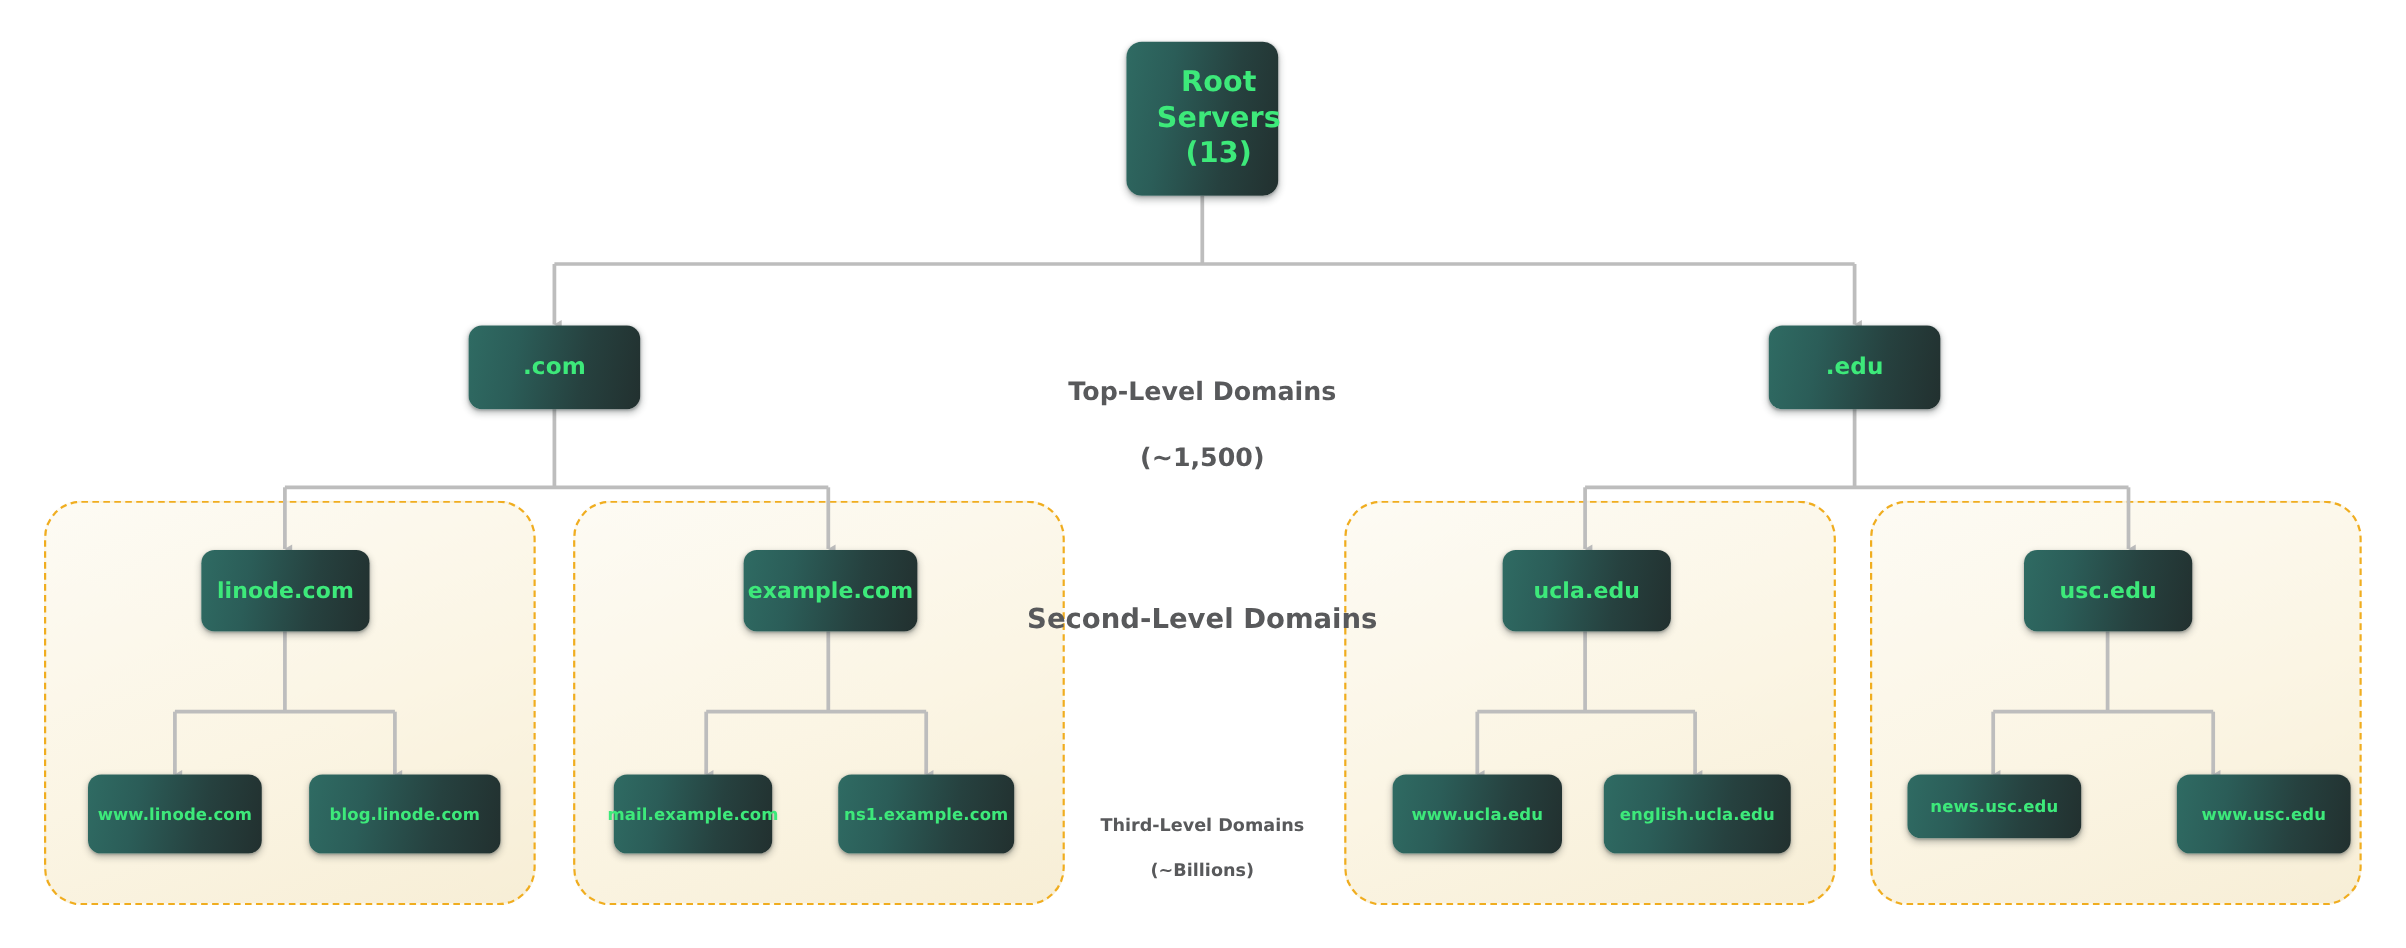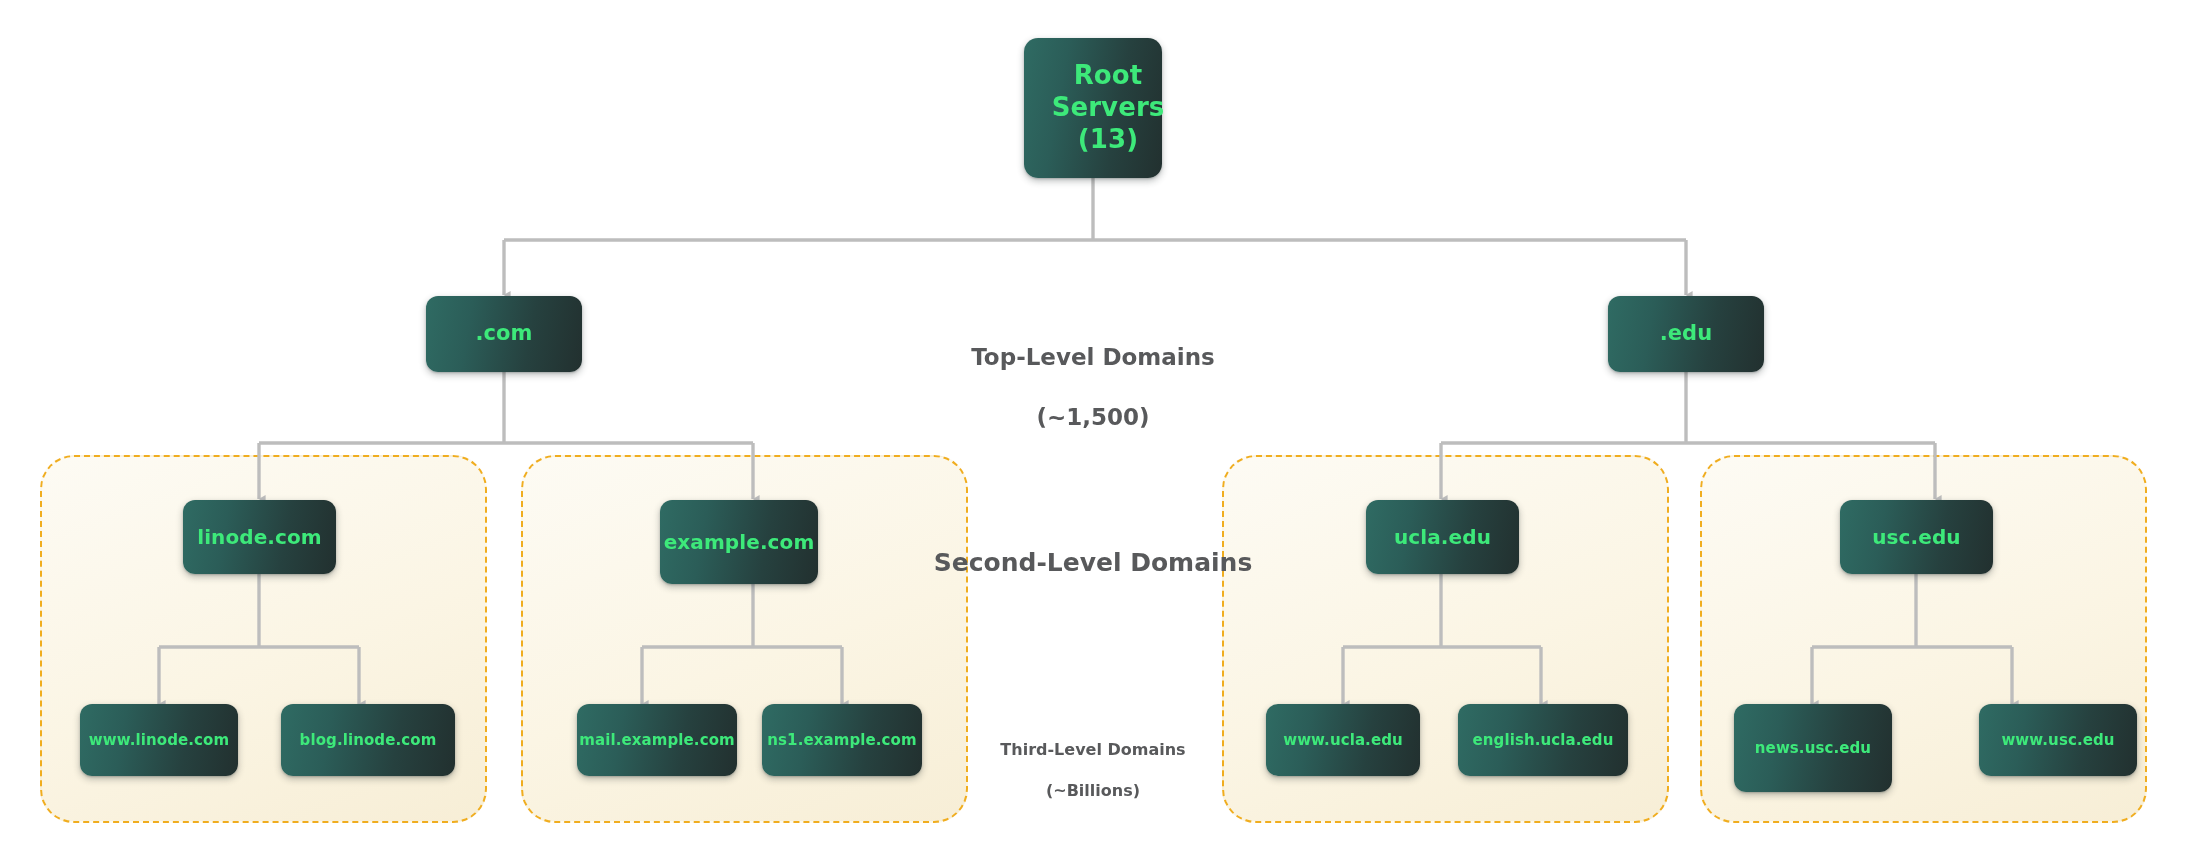--- a/index.html
+++ b/index.html
@@ -149,52 +149,52 @@
   <div class="node tld" style="left:426px; top:296px; width:156px; height:76px;">
     <span>.com</span>
   </div>
   <div class="node tld" style="left:1608px; top:296px; width:156px; height:76px;">
     <span>.edu</span>
   </div>
 
   <div class="node second" style="left:183px; top:500px; width:153px; height:74px;">
     <span>linode.com</span>
   </div>
-  <div class="node second" style="left:660px; top:500px; width:158px; height:84px;">
+  <div class="node second" style="left:676px; top:500px; width:158px; height:74px;">
     <span>example.com</span>
   </div>
   <div class="node second" style="left:1366px; top:500px; width:153px; height:74px;">
     <span>ucla.edu</span>
   </div>
   <div class="node second" style="left:1840px; top:500px; width:153px; height:74px;">
     <span>usc.edu</span>
   </div>
 
   <div class="node third" style="left:80px; top:704px; width:158px; height:72px;text-align:right;">
     <span>www.linode.com</span>
   </div>
   <div class="node third" style="left:281px; top:704px; width:174px; height:72px;">
     <span>blog.linode.com</span>
   </div>
 
-  <div class="node third" style="left:558px; top:704px; width:160px; height:72px;margin-left:19px;">
+  <div class="node third" style="left:558px; top:704px; width:144px; height:72px;">
     <span>mail.example.com</span>
   </div>
   <div class="node third" style="left:762px; top:704px; width:160px; height:72px;">
     <span>ns1.example.com</span>
   </div>
 
   <div class="node third" style="left:1266px; top:704px; width:154px; height:72px;">
     <span>www.ucla.edu</span>
   </div>
   <div class="node third" style="left:1458px; top:704px; width:170px; height:72px;">
     <span>english.ucla.edu</span>
   </div>
 
-  <div class="node third" style="left:1734px; top:704px; width:158px; height:88px;">
+  <div class="node third" style="left:1734px; top:704px; width:158px; height:58px;">
     <span>news.usc.edu</span>
   </div>
   <div class="node third" style="left:1932px; top:704px; width:158px; height:72px;margin-left:47px;">
     <span>www.usc.edu</span>
   </div>
 
   <div class="level-caption tier1" style="left:873px; top:313px; width:440px;">
     <div>Top-Level Domains</div>
     <div>(~1,500)</div>
   </div>

